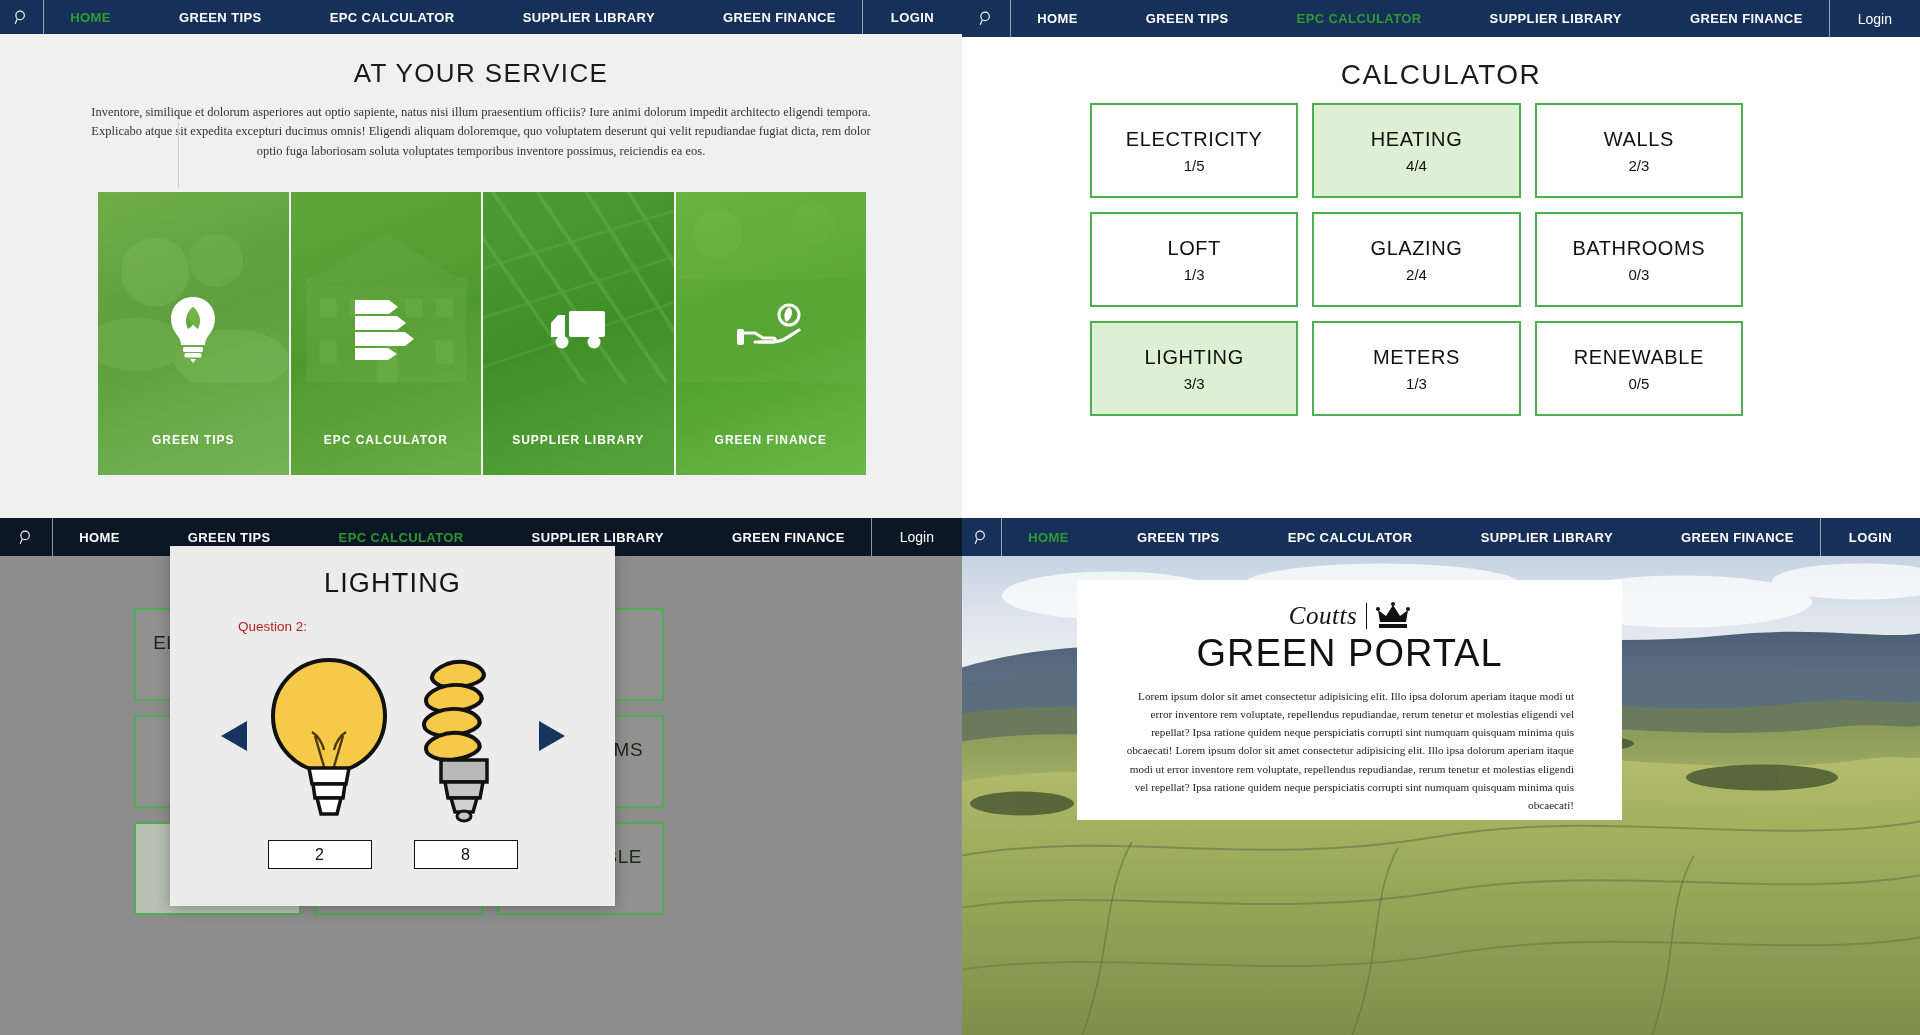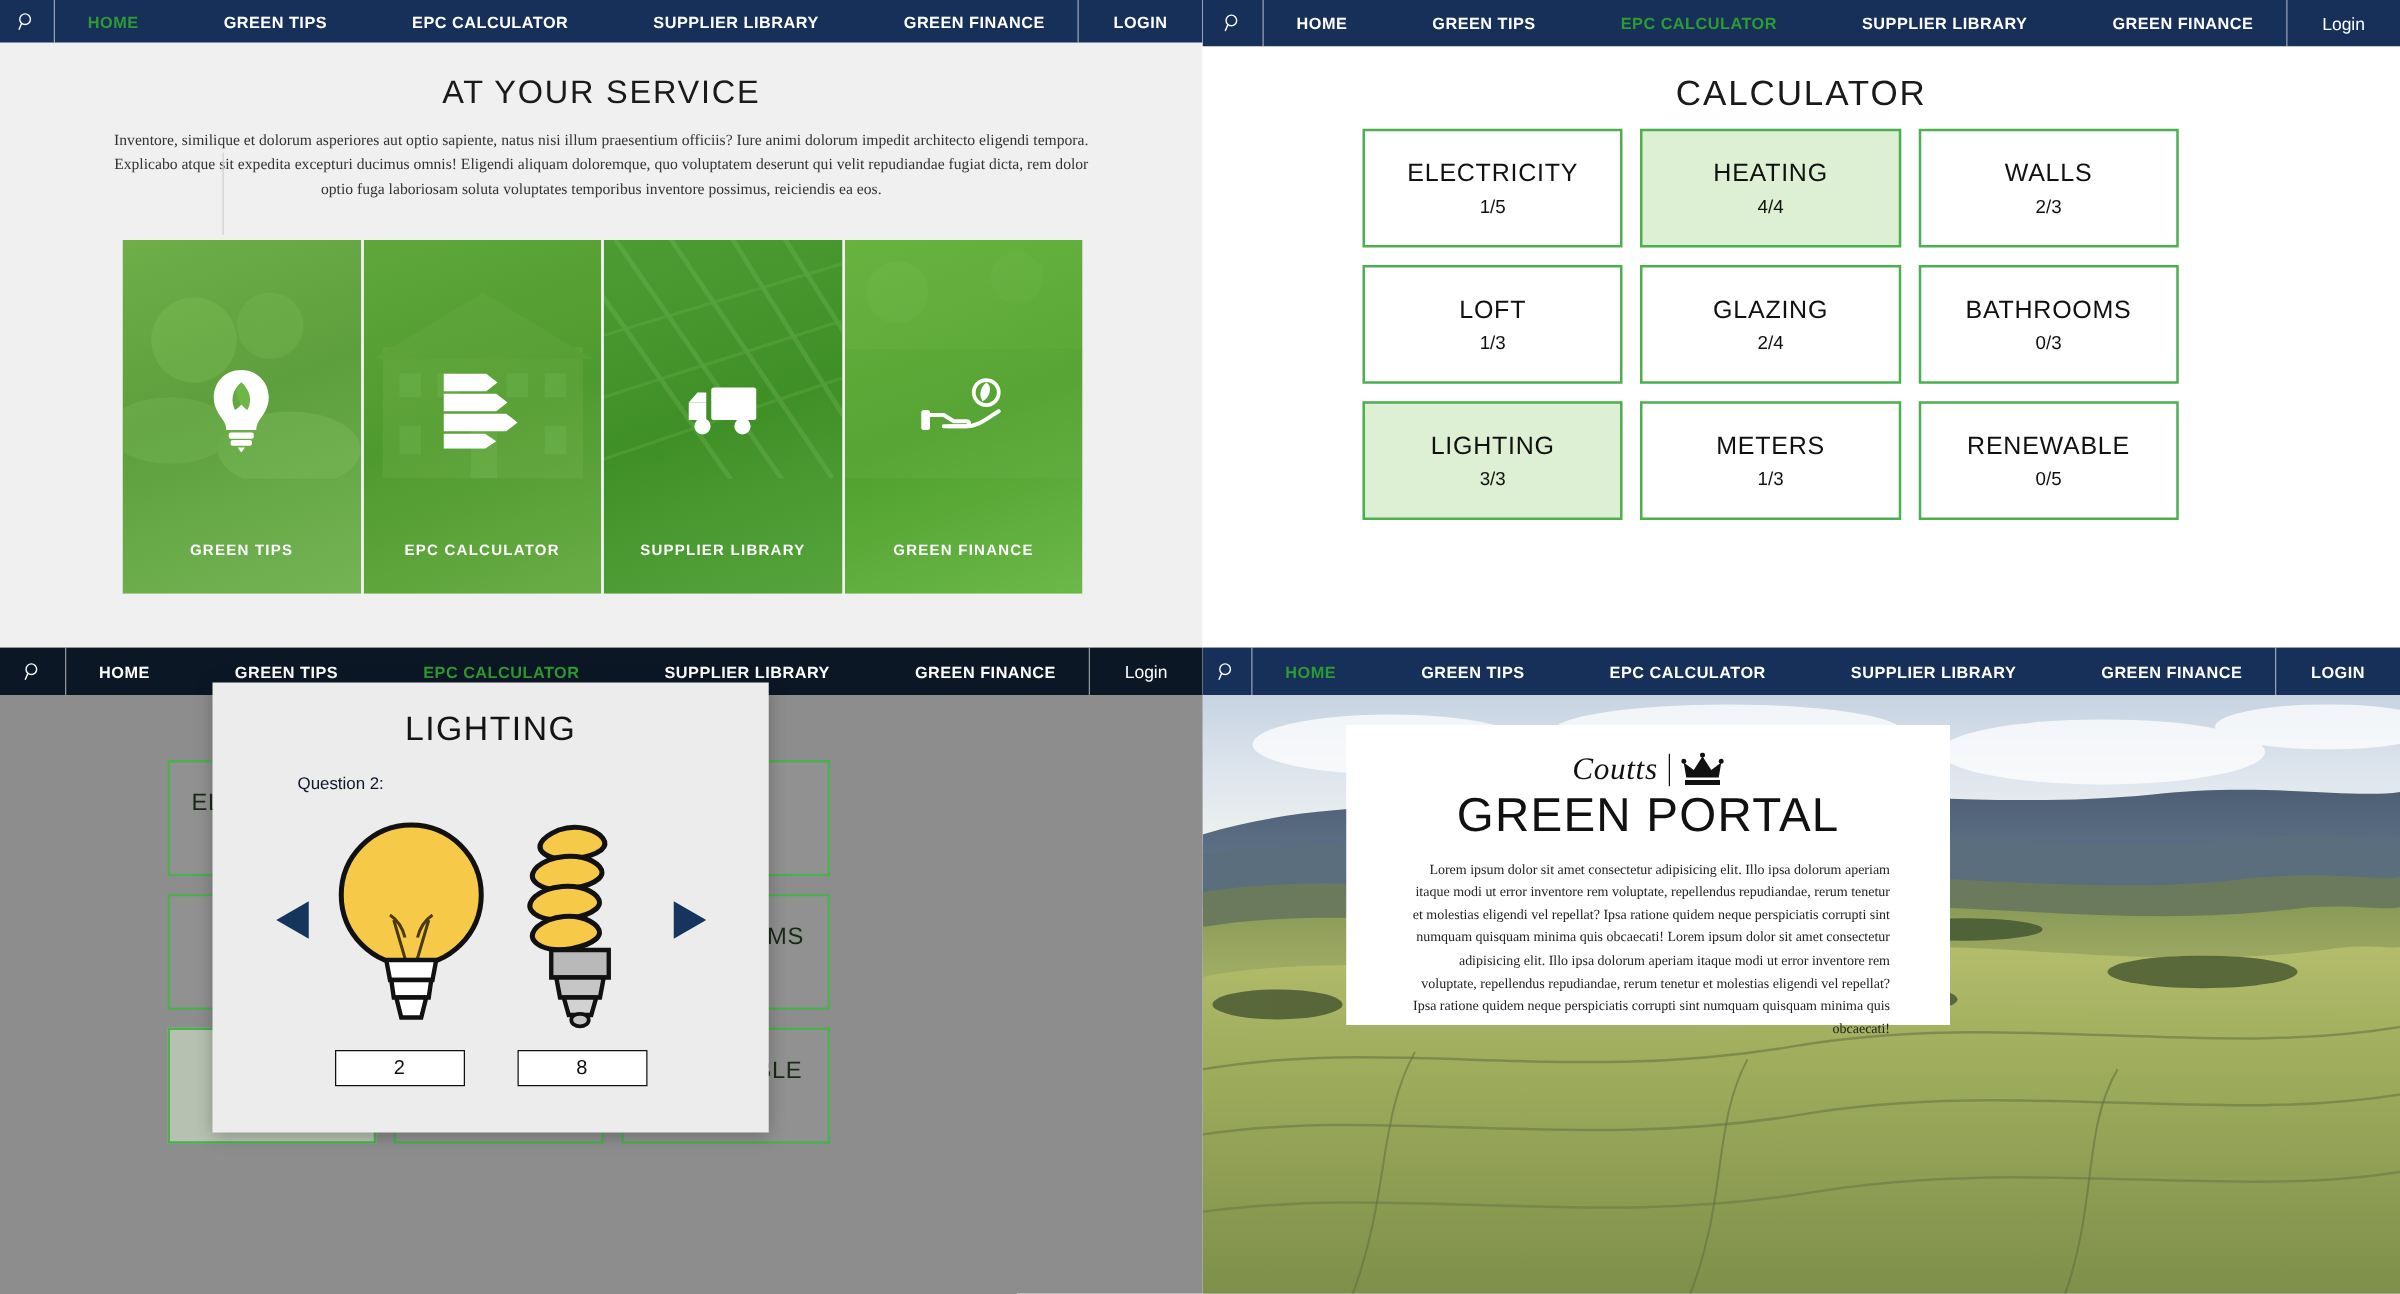--- a/index.html
+++ b/index.html
@@ -174,21 +174,21 @@
   .modal-title {
     text-align: center;
     font-size: 27px;
     letter-spacing: 1.2px;
     color: #141414;
     margin-top: 22px;
   }
   .modal-question {
     margin: 20px 0 0 68px;
     font-size: 13.5px;
-    color: #0f172a;
+    color: #b91c1c;
   }
   .bulbs {
     position: relative;
     margin-top: 4px;
     height: 200px;
     display: flex; align-items: center; justify-content: center;
     gap: 18px;
   }
   .arrow { flex: 0 0 auto; }
   .answers {
@@ -207,21 +207,21 @@
   #panel-portal { background: #8d8d8d; }
   #panel-portal .nav-h { height: 38px; }
   .hero {
     position: absolute;
     left: 0; top: 38px; right: 0; bottom: 0;
     overflow: hidden;
   }
   .portal-card {
     position: absolute;
     left: 115px; top: 62px;
-    width: 483px; height: 240px;
+    width: 545px; height: 240px;
     background: #ffffff;
     z-index: 4;
     padding: 22px 48px 0;
   }
   .coutts-wrap {
     display: flex; align-items: center; justify-content: center;
     gap: 9px;
   }
   .coutts-word {
     font-family: "Liberation Serif", serif;

